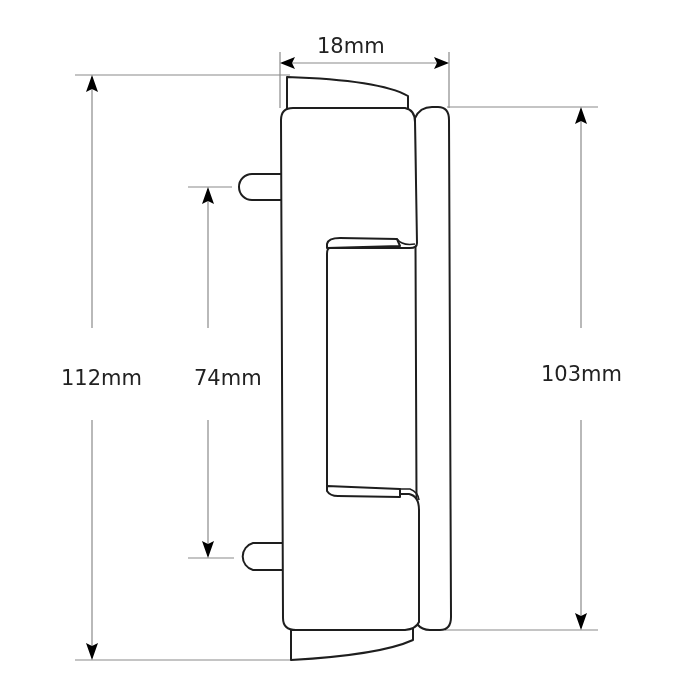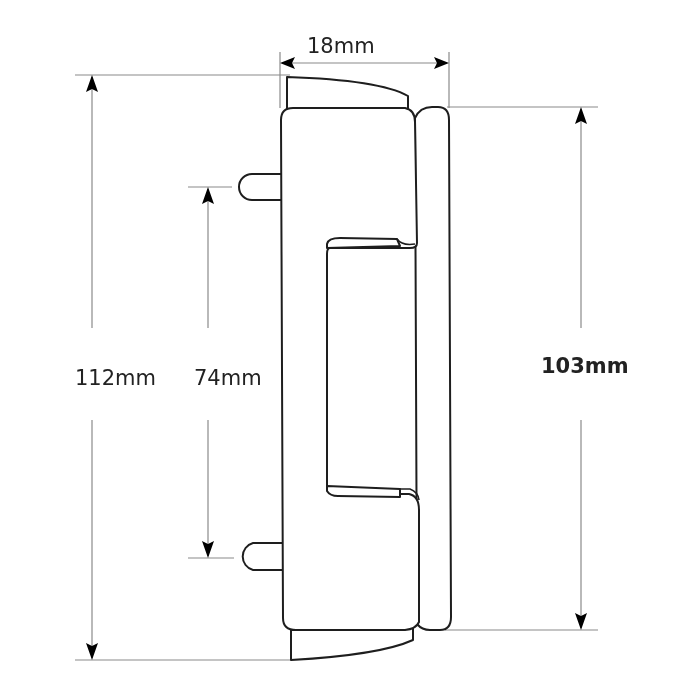--- a/index.html
+++ b/index.html
@@ -73,16 +73,16 @@
            L296,630 Q283,630 283,618
            L281,120 Q281,108 293,108 Z"></path>
 
   <path class="part" d="M327,248 L327,244 Q328,238 340,238 L397,239 L400,246 Z"></path>
   <path class="dim" style="stroke:#1e1e1e;stroke-width:1.6" d="M397,239 Q402,246 415,244"></path>
 
   <path class="part" d="M327,486 L327,491 Q330,496 338,496 L400,497 L400,489 Z"></path>
   <path class="dim" style="stroke:#1e1e1e;stroke-width:1.6" d="M400,489 L410,489 Q418,492 419,500"></path>
 </svg>
 
-<div class="label" style="left:307px; top:34px;">18mm</div>
-<div class="label" style="left:75px; top:366px;">112mm</div>
+<div class="label" style="left:317px; top:34px;">18mm</div>
+<div class="label" style="left:61px; top:366px;">112mm</div>
 <div class="label" style="left:194px; top:366px;">74mm</div>
-<div class="label" style="left:541px; top:354px;font-weight:bold;">103mm</div>
+<div class="label" style="left:541px; top:362px;">103mm</div>
 
 </body></html>

